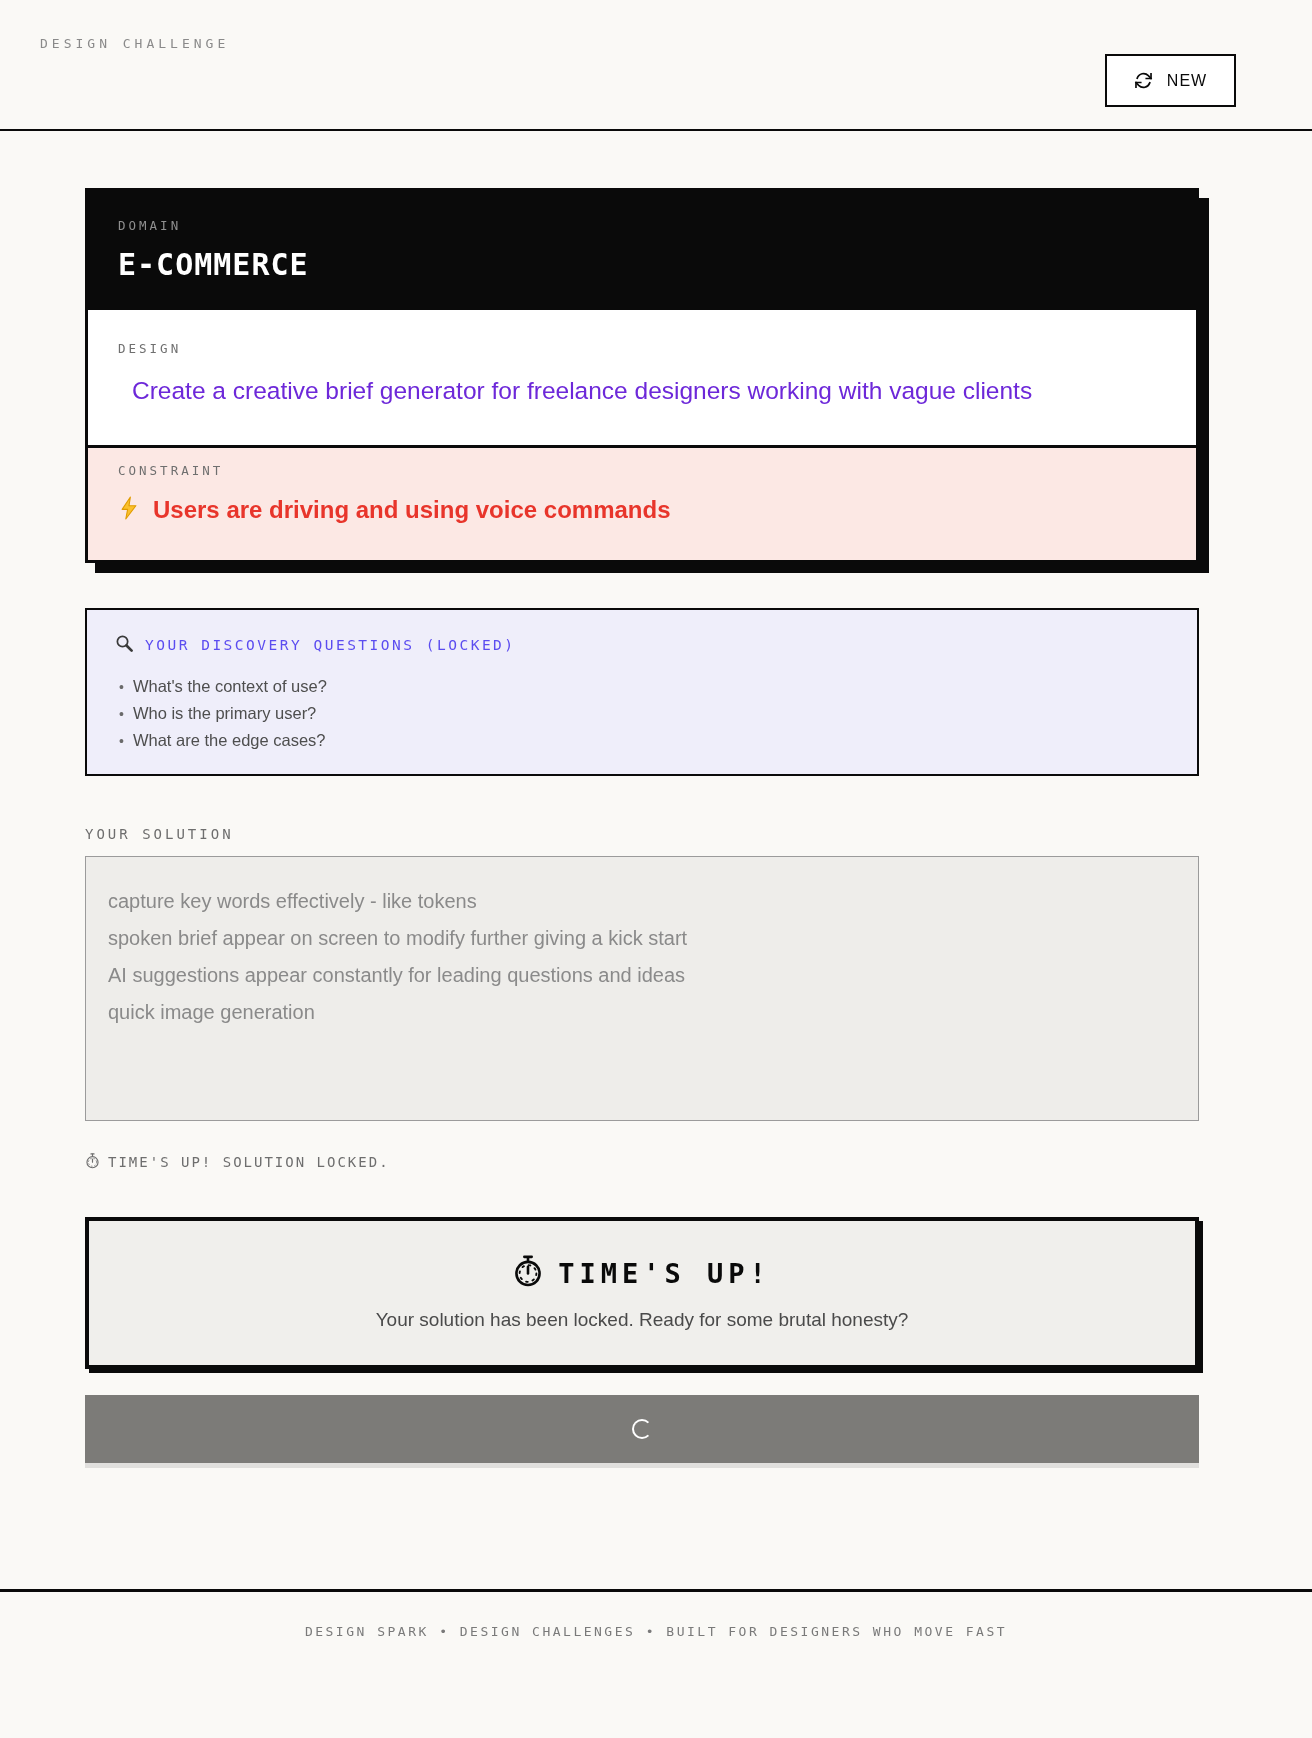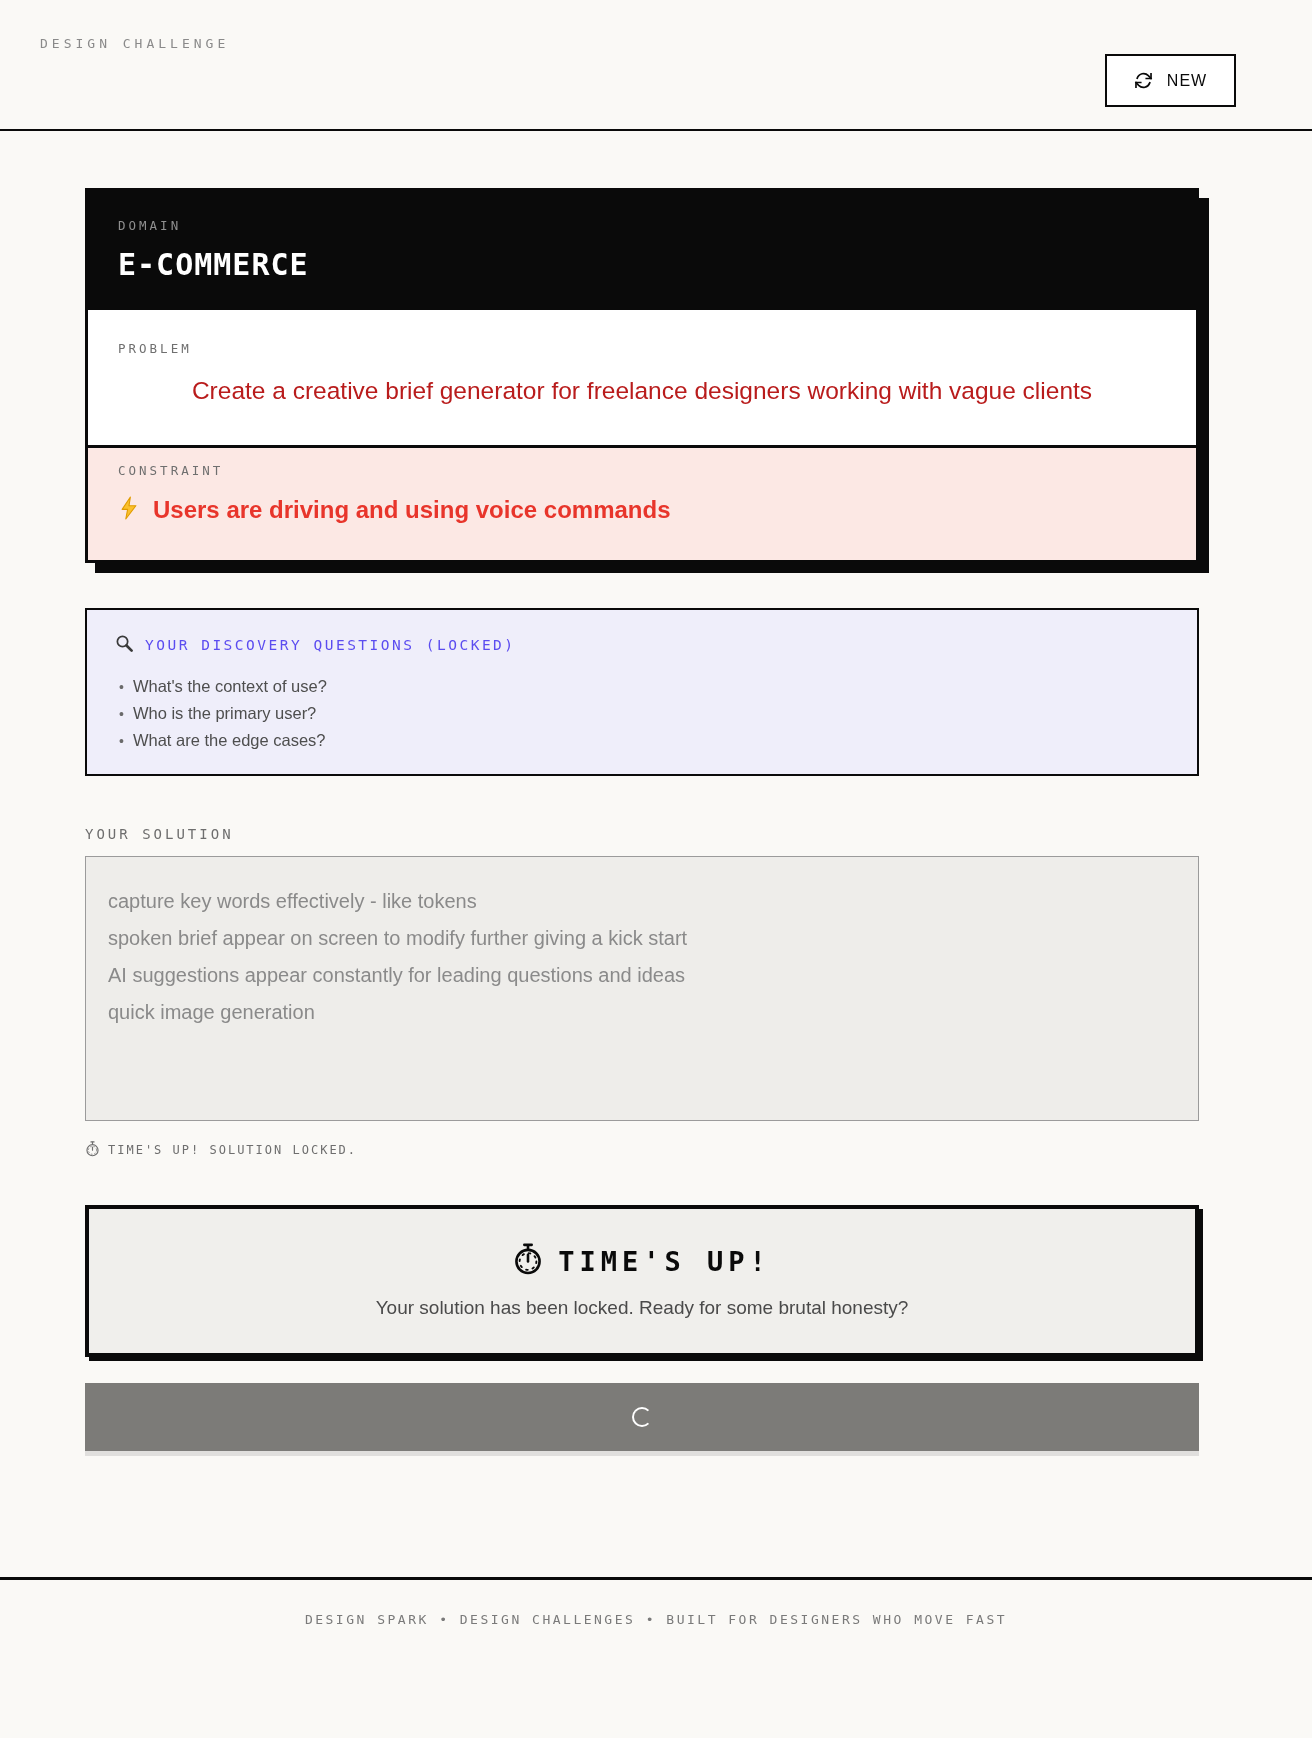--- a/index.html
+++ b/index.html
@@ -59,22 +59,22 @@
     color:#6f6f6f;
   }
   .domain-sec{ background:var(--ink); padding:27px 30px 28px; }
   .domain-sec .sec-label{ color:#8f8f8f; }
   .domain-name{
     margin:14px 0 0; font-family:var(--mono); font-weight:800;
     font-size:30px; letter-spacing:1px; color:#fff;
   }
   .problem-sec{ background:#fff; padding:31px 30px 34px; }
   .problem-text{
-    margin:15px 14px 0; font-size:24.5px; line-height:1.62; color:#b91c1c;
-    max-width:1040px; font-family:var(--sans);text-align:center;
+    margin:15px 14px 0; font-size:24.5px; line-height:1.62; color:#6d28d9;
+    max-width:1040px; font-family:var(--sans);
   }
   .constraint-sec{
     background:var(--pink); border-top:3px solid var(--ink);
     padding:15px 30px 35px;
   }
   .constraint-line{
     margin-top:17px; display:flex; align-items:center; gap:13px;
   }
   .constraint-text{
     font-size:24px; font-weight:700; color:var(--red); font-family:var(--sans);
@@ -102,22 +102,22 @@
     letter-spacing:3px; color:#6e6e6e;
   }
   .solution-area{
     display:block; margin-top:14px; width:100%; height:265px;
     background:#eeedea; border:1px solid #9b9b9b;
     padding:26px 22px; resize:none;
     font-family:var(--sans); font-size:20px; line-height:1.85; color:#8a8a8a;
     outline:none;
   }
   .status-line{
-    margin-top:20px; display:flex; align-items:center; gap:8px;
-    font-family:var(--mono); font-size:12px; letter-spacing:2px; color:#6e6e6e;
+    margin-top:32px; display:flex; align-items:center; gap:8px;
+    font-family:var(--mono); font-size:14px; letter-spacing:2px; color:#6e6e6e;
   }
 
   
   .timesup{
     margin-top:45px; background:#f0efec;
     border:4px solid var(--ink); box-shadow:4px 4px 0 var(--ink);
     text-align:center; padding:34px 30px;
   }
   .timesup-title{
     display:flex; align-items:center; justify-content:center; gap:15px;
@@ -175,21 +175,21 @@
 </header>
 
 <main>
 
   <section class="challenge-card">
     <div class="domain-sec">
       <div class="sec-label">DOMAIN</div>
       <h2 class="domain-name">E-COMMERCE</h2>
     </div>
     <div class="problem-sec">
-      <div class="sec-label">PROBLEM</div>
+      <div class="sec-label">DESIGN</div>
       <p class="problem-text">Create a creative brief generator for freelance designers working with vague clients</p>
     </div>
     <div class="constraint-sec">
       <div class="sec-label">CONSTRAINT</div>
       <div class="constraint-line">
         <span>
           <svg width="22" height="26" viewBox="0 0 24 26">
             <polygon points="13.5 1 4.5 14.5 10.5 14.5 8.5 25 19.5 10.5 12 10.5" fill="#fbc02d" stroke="#e09c00" stroke-width="1.2" stroke-linejoin="round"></polygon>
           </svg>
         </span>

